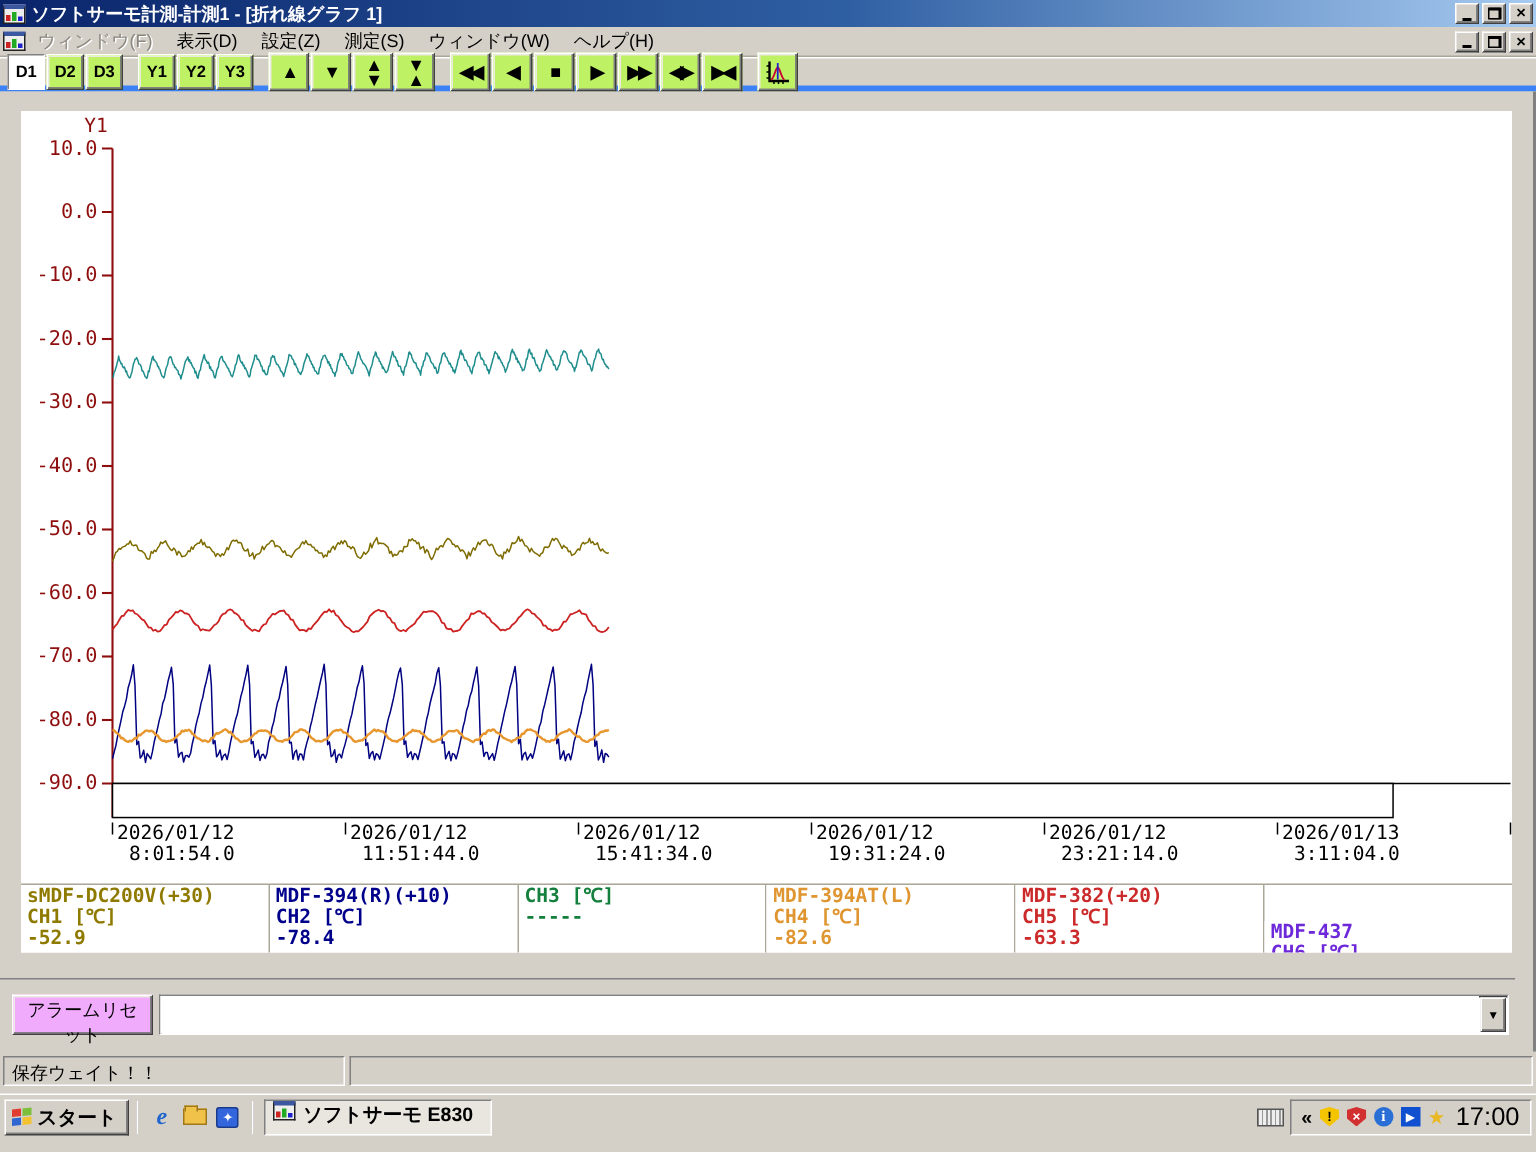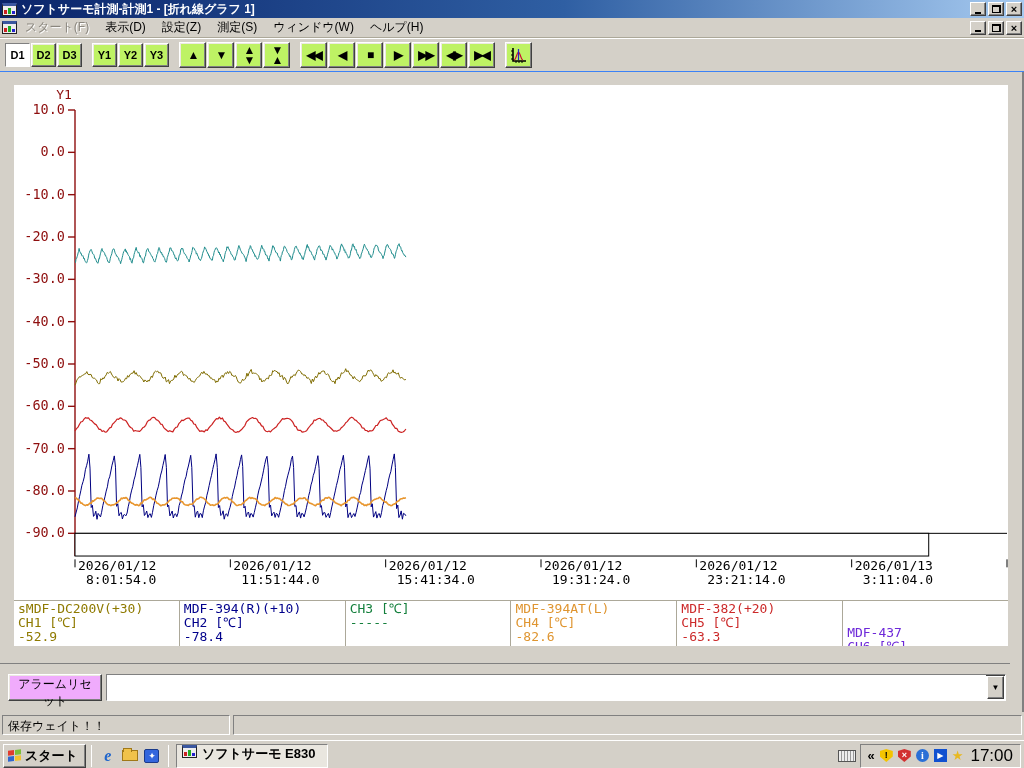--- a/index.html
+++ b/index.html
@@ -31,41 +31,41 @@
   .ai-bar{flex:1;} .ai-r{height:4px;background:#c22;} .ai-g{height:6px;background:#2a2;} .ai-b{height:3px;background:#22c;}
 
   
   .menubar{height:20px;display:flex;align-items:center;padding:0 2px;background:#d4d0c8;
            border-bottom:1px solid #aca899;}
   .menu-item{padding:2px 8px;white-space:nowrap;}
   .menu-item.disabled{color:#8a867e;text-shadow:1px 1px 0 #fff;}
   .menubar .spacer{flex:1;}
 
   
-  .toolbar{height:34px;display:flex;align-items:center;padding:3px 5px;background:#d4d0c8;
-           border-top:1px solid #fff;border-bottom:1px solid #3b82f6;}
+  .toolbar{height:23px;display:flex;align-items:center;padding:3px 5px;background:#d4d0c8;
+           border-top:1px solid #fff;border-bottom:4px solid #3b82f6;}
   .tbtn{width:25px;height:24px;margin-right:1px;background:#bef264;color:#000;
         border:1px solid;border-color:#fff #404040 #404040 #fff;
         box-shadow:inset -1px -1px 0 #808080,inset 1px 1px 0 #ece9e2;
         display:flex;flex-direction:column;align-items:center;justify-content:center;
         font-size:11px;font-weight:bold;line-height:1;padding:0;}
   .tbtn.active{background:#fff;border-color:#808080 #fff #fff #808080;box-shadow:none;}
   .tbtn.nav{width:27px;height:26px;font-size:14px;letter-spacing:-2px;}
   .tbtn.nav .g2{margin-top:-2px;}
   .tbtn.nav span{display:block;font-size:12px;letter-spacing:-2px;}
   .tb-gap{width:9px;flex:none;}
 
   
   .workspace{position:relative;height:640px;background:#d4d0c8;border-right:2px solid #808080;}
   .graph-panel{position:absolute;left:14px;top:13px;width:994px;height:515px;background:#fff;}
   .legend{position:absolute;left:14px;top:528px;width:994px;height:46px;background:#fff;
           border-top:1px solid #aca899;display:flex;}
   .legend-cell{flex:1;background:#fff;border-right:1px solid #aca899;padding:1px 4px;
                font-family:"DejaVu Sans Mono",monospace;font-size:13px;line-height:14px;
-               white-space:nowrap;overflow:hidden;}
+               white-space:nowrap;overflow:hidden;font-weight:bold;}
   .legend-cell:last-child{border-right:none;}
   .alarm-row{position:absolute;left:0;top:591px;width:1010px;height:49px;
              border-top:1px solid #808080;background:#d4d0c8;}
   .alarm-btn{position:absolute;left:8px;top:10px;width:94px;height:27px;background:#f0abfc;
              border:1px solid;border-color:#fff #404040 #404040 #fff;
              box-shadow:inset -1px -1px 0 #808080,inset 1px 1px 0 #ece9e2;
              font-family:"Liberation Sans",sans-serif;font-size:12px;}
   .combo{position:absolute;left:106px;top:10px;width:900px;height:27px;background:#fff;
          border:1px solid;border-color:#808080 #fff #fff #808080;
          box-shadow:inset 1px 1px 0 #404040;display:flex;}
@@ -143,21 +143,21 @@
     </span>
 </div>
 
 <div class="menubar">
   <span class="app-icon">
       <span class="ai-bar ai-r"></span>
       <span class="ai-bar ai-g"></span>
       <span class="ai-bar ai-b"></span>
     </span>
   <span id="menu-items" style="display:flex;">
-      <span class="menu-item disabled">スタート(F)</span>
+      <span class="menu-item disabled">ウィンドウ(F)</span>
       <span class="menu-item">表示(D)</span>
       <span class="menu-item">設定(Z)</span>
       <span class="menu-item">測定(S)</span>
       <span class="menu-item">ウィンドウ(W)</span>
       <span class="menu-item">ヘルプ(H)</span>
     </span>
   <span class="spacer"></span>
   <span class="winbtn">
       <span class="ico-min"></span>
     </span>

